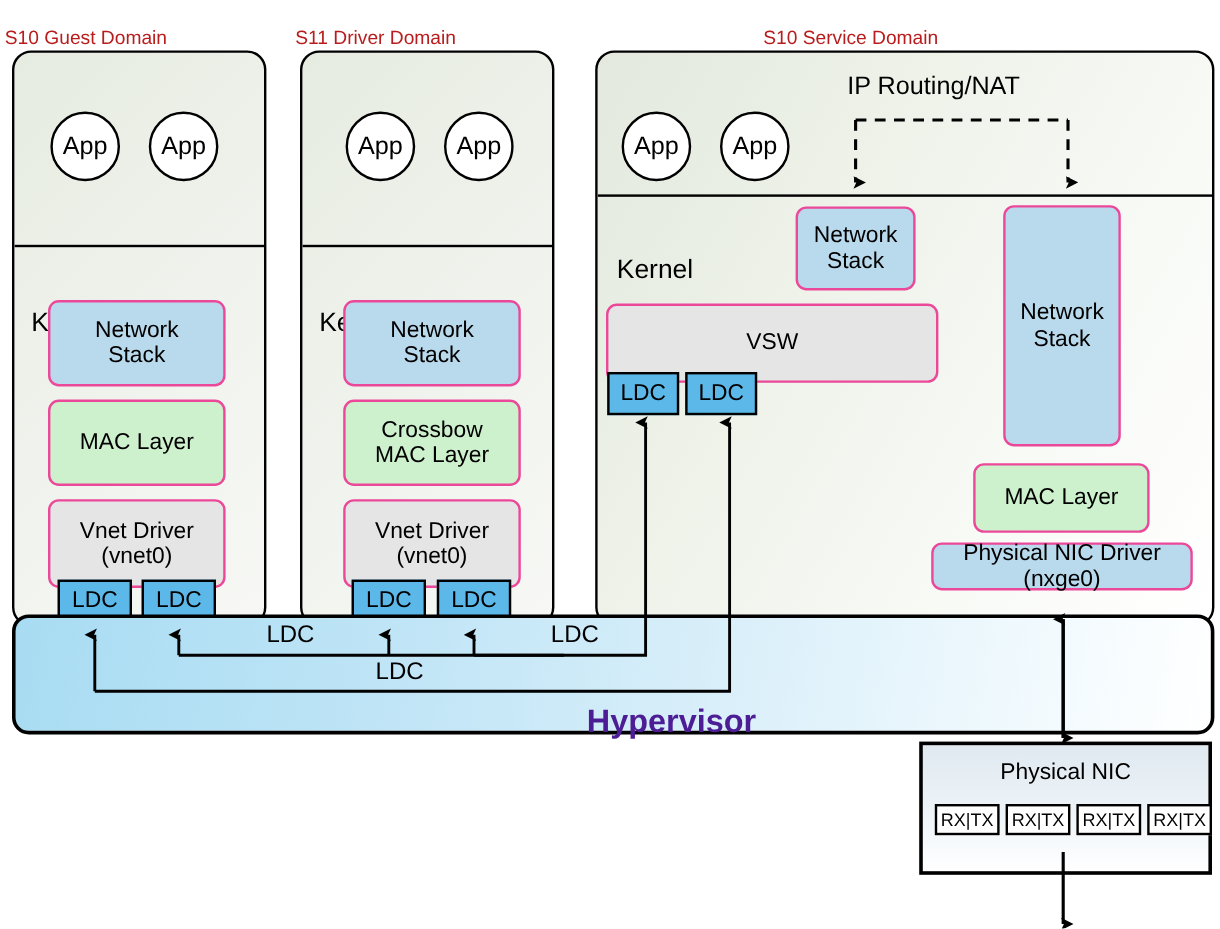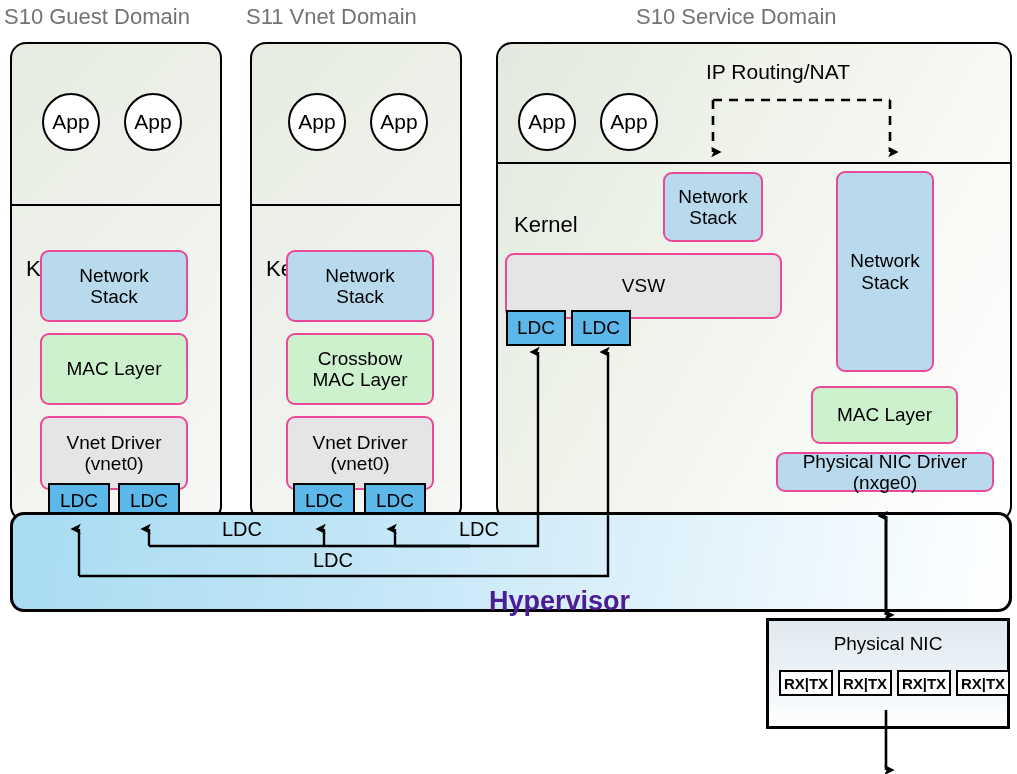--- a/index.html
+++ b/index.html
@@ -12,24 +12,25 @@
     position:relative;
     width:1017px;
     height:774px;
     background:#ffffff;
     overflow:hidden;
   }
   .abs{position:absolute;}
 
   
   .domain-title{
-    font-size:22px;
-    color:#737373;
+    font-size:16px;
+    color:#b91c1c;
     white-space:nowrap;
     letter-spacing:0px;
+    margin-top:20px;
   }
 
   
   .domain-box{
     border:2.5px solid #000;
     border-radius:16px;
     background:linear-gradient(135deg,#e6ece1 0%,#eef1ea 40%,#f7f8f5 100%);
     box-sizing:border-box;
     overflow:hidden;
   }
@@ -126,41 +127,40 @@
   }
   .rxtx{
     border:2px solid #000;
     background:#ffffff;
     font-size:15px;
     color:#000;
     display:flex;
     align-items:center;
     justify-content:center;
     box-sizing:border-box;
-    font-weight:bold;
   }
 
   
   .plainlabel{
     position:absolute;
     font-size:20px;
     color:#000;
     white-space:nowrap;
   }
 
   
   #wires{position:absolute;left:0;top:0;width:1017px;height:774px;pointer-events:none;}
 </style>
 </head>
 <body>
 
 <div id="stage">
 
   <div class="abs domain-title" style="left:4px;top:4px;">S10 Guest Domain</div>
-  <div class="abs domain-title" style="left:246px;top:4px;">S11 Vnet Domain</div>
+  <div class="abs domain-title" style="left:246px;top:4px;">S11 Driver Domain</div>
   <div class="abs domain-title" style="left:636px;top:4px;">S10 Service Domain</div>
 
   <div class="abs domain-box" style="left:10px;top:42px;width:212px;height:480px;">
     <div class="divider" style="top:160px;"></div>
     <div class="kernel-label" style="left:14px;top:212px;">Kernel</div>
   </div>
   <div class="abs app-circle" style="left:42px;top:93px;width:58px;height:58px;">App</div>
   <div class="abs app-circle" style="left:124px;top:93px;width:58px;height:58px;">App</div>
 
   <div class="abs comp blue" style="left:40px;top:250px;width:148px;height:72px;">

